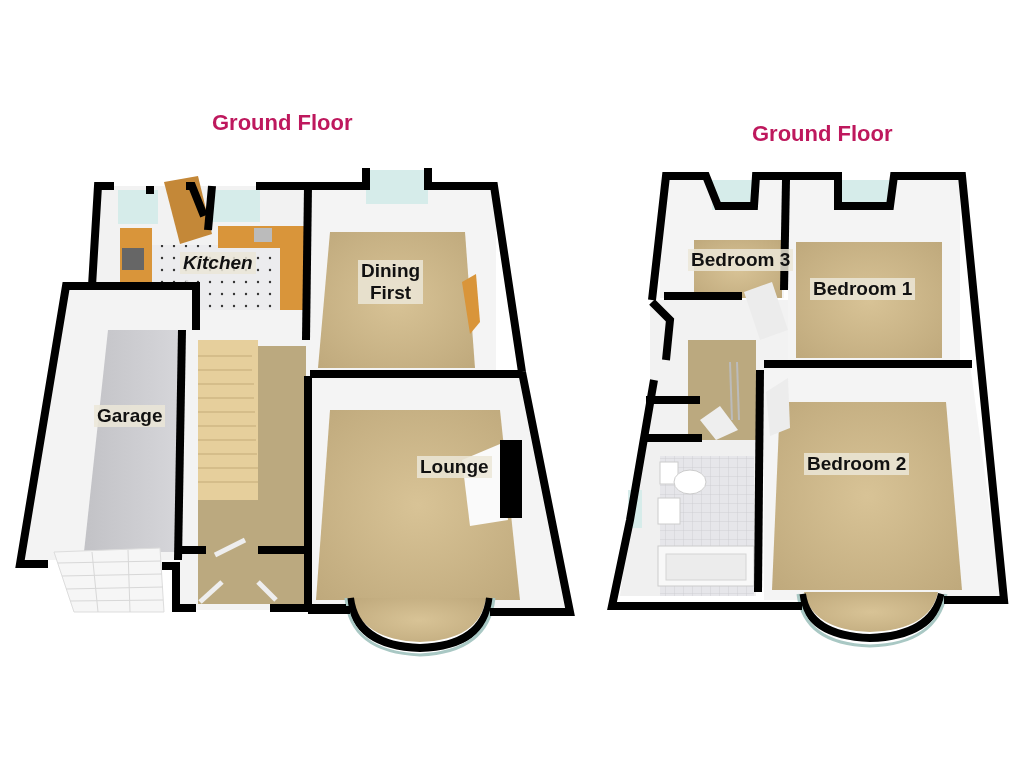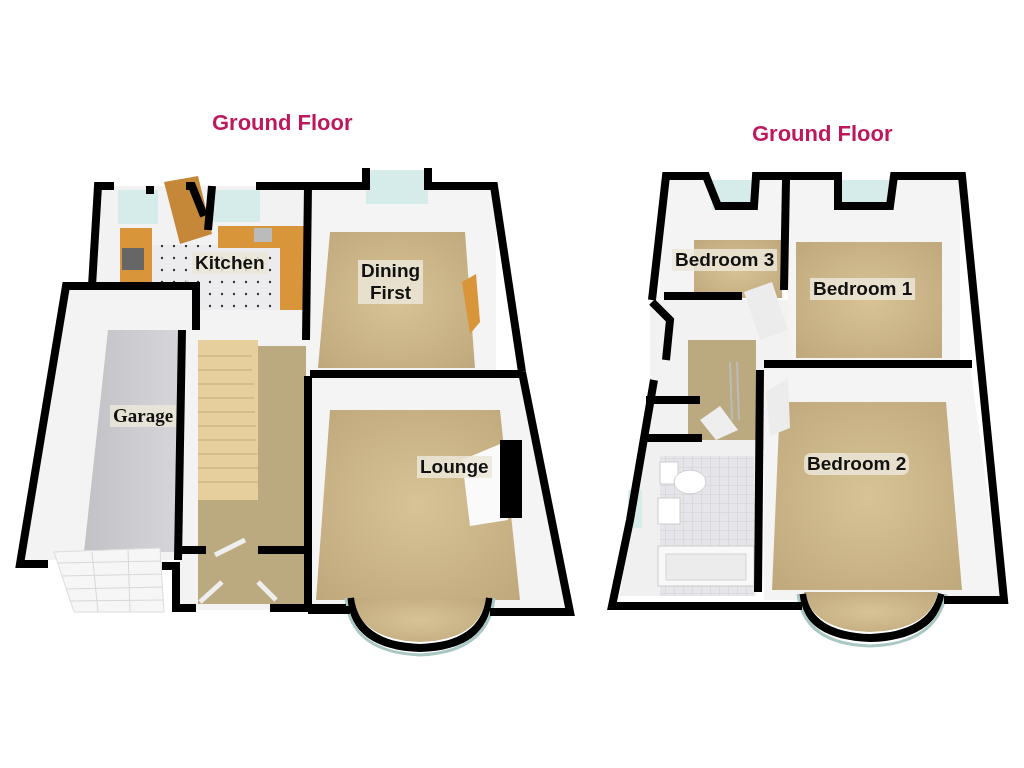--- a/index.html
+++ b/index.html
@@ -197,23 +197,23 @@
       <line x1="760" y1="370" x2="758" y2="592"></line>
       <polyline points="652,302 670,320 666,360"></polyline>
       <polyline points="654,380 630,520 612,606 740,606"></polyline>
       <line x1="712" y1="606" x2="802" y2="606"></line>
       <line x1="646" y1="400" x2="700" y2="400"></line>
       <line x1="646" y1="438" x2="702" y2="438"></line>
     </g>
   </g>
 </svg>
 
-<div class="room-label" style="left:192px; top:252px;">Kitchen</div>
+<div class="room-label" style="left:180px; top:252px;font-style:italic;">Kitchen</div>
 <div class="room-label" style="left:358px; top:260px;">
   <div>Dining</div>
   <div>First</div>
 </div>
-<div class="room-label" style="left:110px; top:405px;font-family:Liberation Serif, serif;">Garage</div>
+<div class="room-label" style="left:94px; top:405px;">Garage</div>
 <div class="room-label" style="left:372px; top:456px;margin-left:45px;">Lounge</div>
 
-<div class="room-label" style="left:672px; top:249px;">Bedroom 3</div>
+<div class="room-label" style="left:688px; top:249px;">Bedroom 3</div>
 <div class="room-label" style="left:810px; top:278px;">Bedroom 1</div>
-<div class="room-label" style="left:804px; top:453px;border-radius:7px;">Bedroom 2</div>
+<div class="room-label" style="left:804px; top:453px;">Bedroom 2</div>
 
 </body></html>

